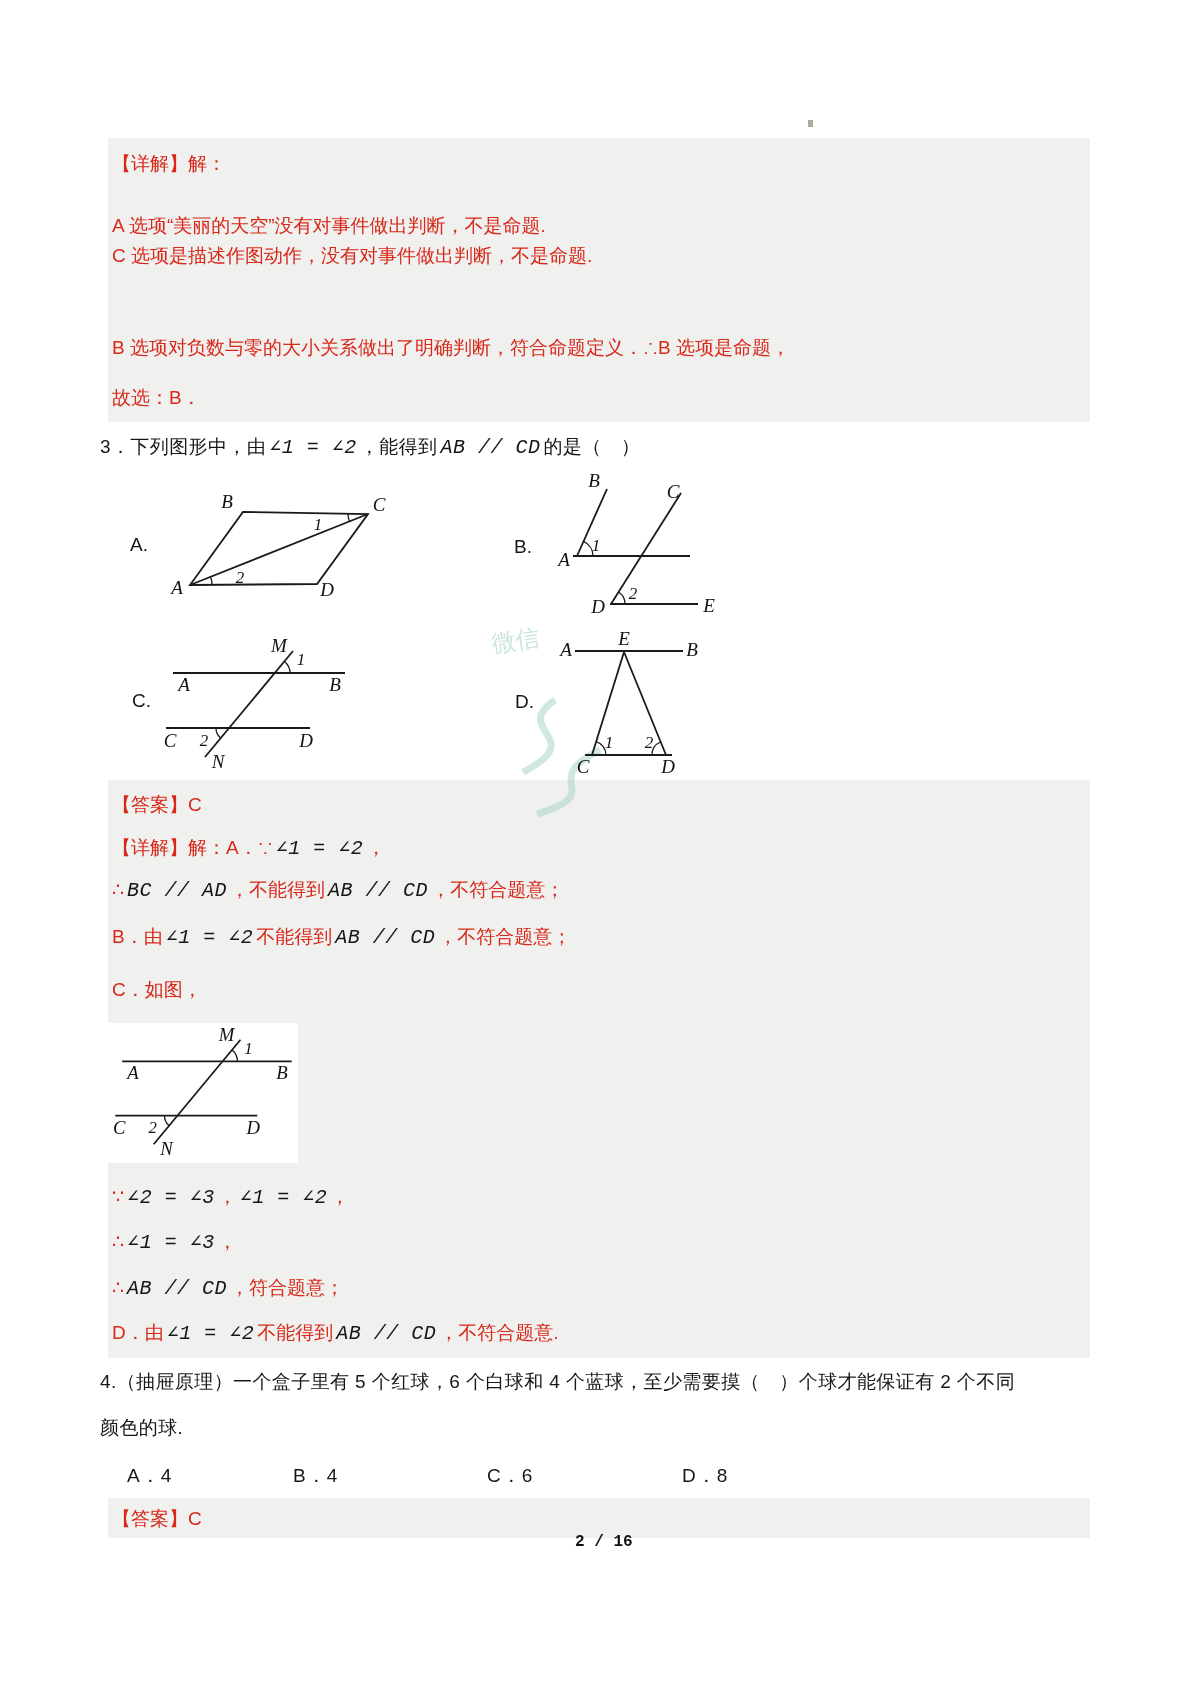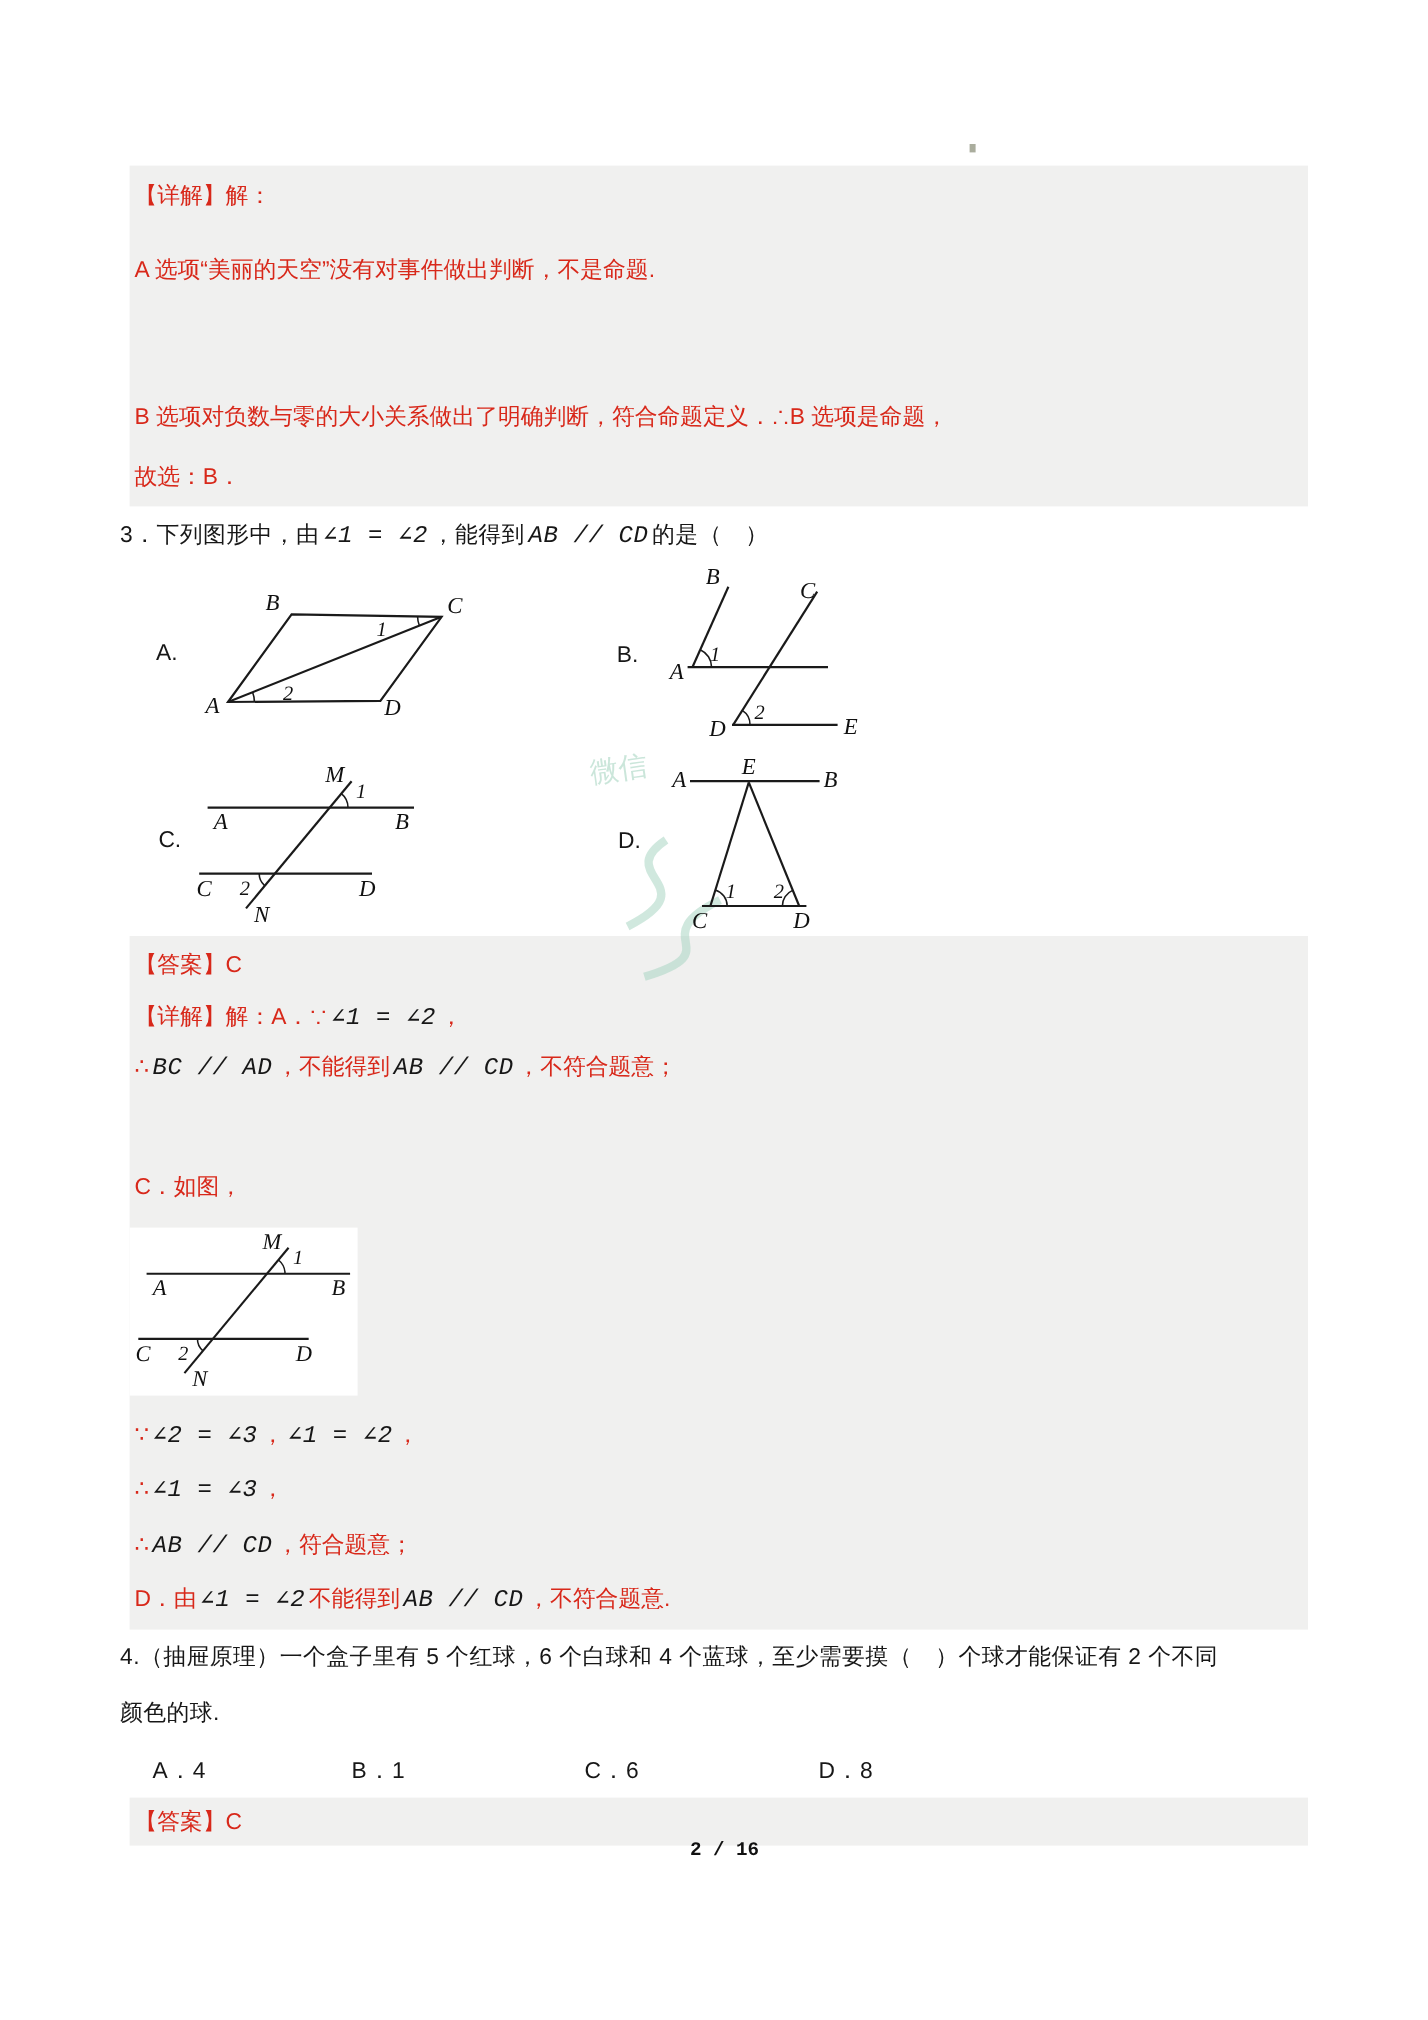--- a/index.html
+++ b/index.html
@@ -43,20 +43,21 @@
   <div class="stray" style="left:808px; top:120px;"></div>
 
   <svg class="wm" style="left:455px; top:600px;" width="320" height="220" viewBox="0 0 320 220">
     <text x="38" y="52" transform="rotate(-8 38 52)">微信</text>
     <path d="M100,100 C55,130 135,138 68,172" stroke-width="7"></path>
     <path d="M145,150 C80,182 155,192 82,214" stroke-width="7"></path>
   </svg>
 
   <div class="line" style="left:112px; top:151px;"><span class="seg-r">【详解】解：</span></div>
   <div class="line" style="left:112px; top:197px;margin-top:16px;"><span class="seg-r">A 选项“美丽的天空”没有对事件做出判断，不是命题.</span></div>
+  <div class="line" style="left:112px; top:243px;"><span class="seg-r">C 选项是描述作图动作，没有对事件做出判断，不是命题.</span></div>
   <div class="line" style="left:112px; top:335px;"><span class="seg-r">B 选项对负数与零的大小关系做出了明确判断，符合命题定义．∴B 选项是命题，</span></div>
   <div class="line" style="left:112px; top:385px;"><span class="seg-r">故选：B．</span></div>
 
   <div class="line black-line" style="left:100px; top:434px;"><span class="seg-b">3．下列图形中，由</span><span class="seg-m">∠1 = ∠2</span><span class="seg-b">，能得到</span><span class="seg-m">AB // CD</span><span class="seg-b">的是（　）</span></div>
 
   <div class="opt-label" style="left:130px; top:534px;">A.</div>
   <div class="opt-label" style="left:514px; top:536px;">B.</div>
   <div class="opt-label" style="left:132px; top:690px;">C.</div>
   <div class="opt-label" style="left:515px; top:691px;">D.</div>
 
@@ -117,20 +118,21 @@
     <text x="167" y="26" text-anchor="middle">B</text>
     <text x="58" y="143" text-anchor="middle">C</text>
     <text x="143" y="143" text-anchor="middle">D</text>
     <text class="num" x="84" y="118" text-anchor="middle">1</text>
     <text class="num" x="124" y="118" text-anchor="middle">2</text>
   </svg>
 
   <div class="line" style="left:112px; top:792px;"><span class="seg-r">【答案】C</span></div>
   <div class="line" style="left:112px; top:835px;"><span class="seg-r">【详解】解：A．∵</span><span class="seg-m">∠1 = ∠2</span><span class="seg-r">，</span></div>
   <div class="line" style="left:112px; top:877px;"><span class="seg-r">∴</span><span class="seg-m">BC // AD</span><span class="seg-r">，不能得到</span><span class="seg-m">AB // CD</span><span class="seg-r">，不符合题意；</span></div>
+  <div class="line" style="left:112px; top:924px;"><span class="seg-r">B．由</span><span class="seg-m">∠1 = ∠2</span><span class="seg-r">不能得到</span><span class="seg-m">AB // CD</span><span class="seg-r">，不符合题意；</span></div>
   <div class="line" style="left:112px; top:977px;"><span class="seg-r">C．如图，</span></div>
 
   <svg class="fig" style="left:108px; top:1023px; background:#ffffff;" width="190" height="140" viewBox="0 0 190 142">
     <line x1="13" y1="39" x2="185" y2="39"></line>
     <line x1="6" y1="94" x2="150" y2="94"></line>
     <line x1="133" y1="17" x2="45" y2="123"></line>
     <path class="angle-arc" d="M124.5,27.4 A15,15 0 0 1 130,39"></path>
     <path class="angle-arc" d="M56,94 A13,13 0 0 0 60.5,104"></path>
     <text x="119" y="18" text-anchor="middle">M</text>
     <text x="24" y="57" text-anchor="middle">A</text>
@@ -144,21 +146,21 @@
 
   <div class="line" style="left:112px; top:1184px;"><span class="seg-r">∵</span><span class="seg-m">∠2 = ∠3</span><span class="seg-r">，</span><span class="seg-m">∠1 = ∠2</span><span class="seg-r">，</span></div>
   <div class="line" style="left:112px; top:1229px;"><span class="seg-r">∴</span><span class="seg-m">∠1 = ∠3</span><span class="seg-r">，</span></div>
   <div class="line" style="left:112px; top:1275px;"><span class="seg-r">∴</span><span class="seg-m">AB // CD</span><span class="seg-r">，符合题意；</span></div>
   <div class="line" style="left:112px; top:1320px;"><span class="seg-r">D．由</span><span class="seg-m">∠1 = ∠2</span><span class="seg-r">不能得到</span><span class="seg-m">AB // CD</span><span class="seg-r">，不符合题意.</span></div>
 
   <div class="line black-line" style="left:100px; top:1369px; width:992px;">4.（抽屉原理）一个盒子里有 5 个红球，6 个白球和 4 个蓝球，至少需要摸（　）个球才能保证有 2 个不同</div>
   <div class="line black-line" style="left:100px; top:1415px;">颜色的球.</div>
 
   <div class="q4opt" style="left:127px; top:1463px;">A．4</div>
-  <div class="q4opt" style="left:293px; top:1463px;">B．1</div>
+  <div class="q4opt" style="left:293px; top:1463px;">B．4</div>
   <div class="q4opt" style="left:487px; top:1463px;">C．6</div>
   <div class="q4opt" style="left:682px; top:1463px;">D．8</div>
 
   <div class="line seg-r" style="left:112px; top:1506px;">【答案】C</div>
 
   <div class="footer" style="left:575px; top:1533px;">2 / 16</div>
 
 </div>
 
 </body></html>

